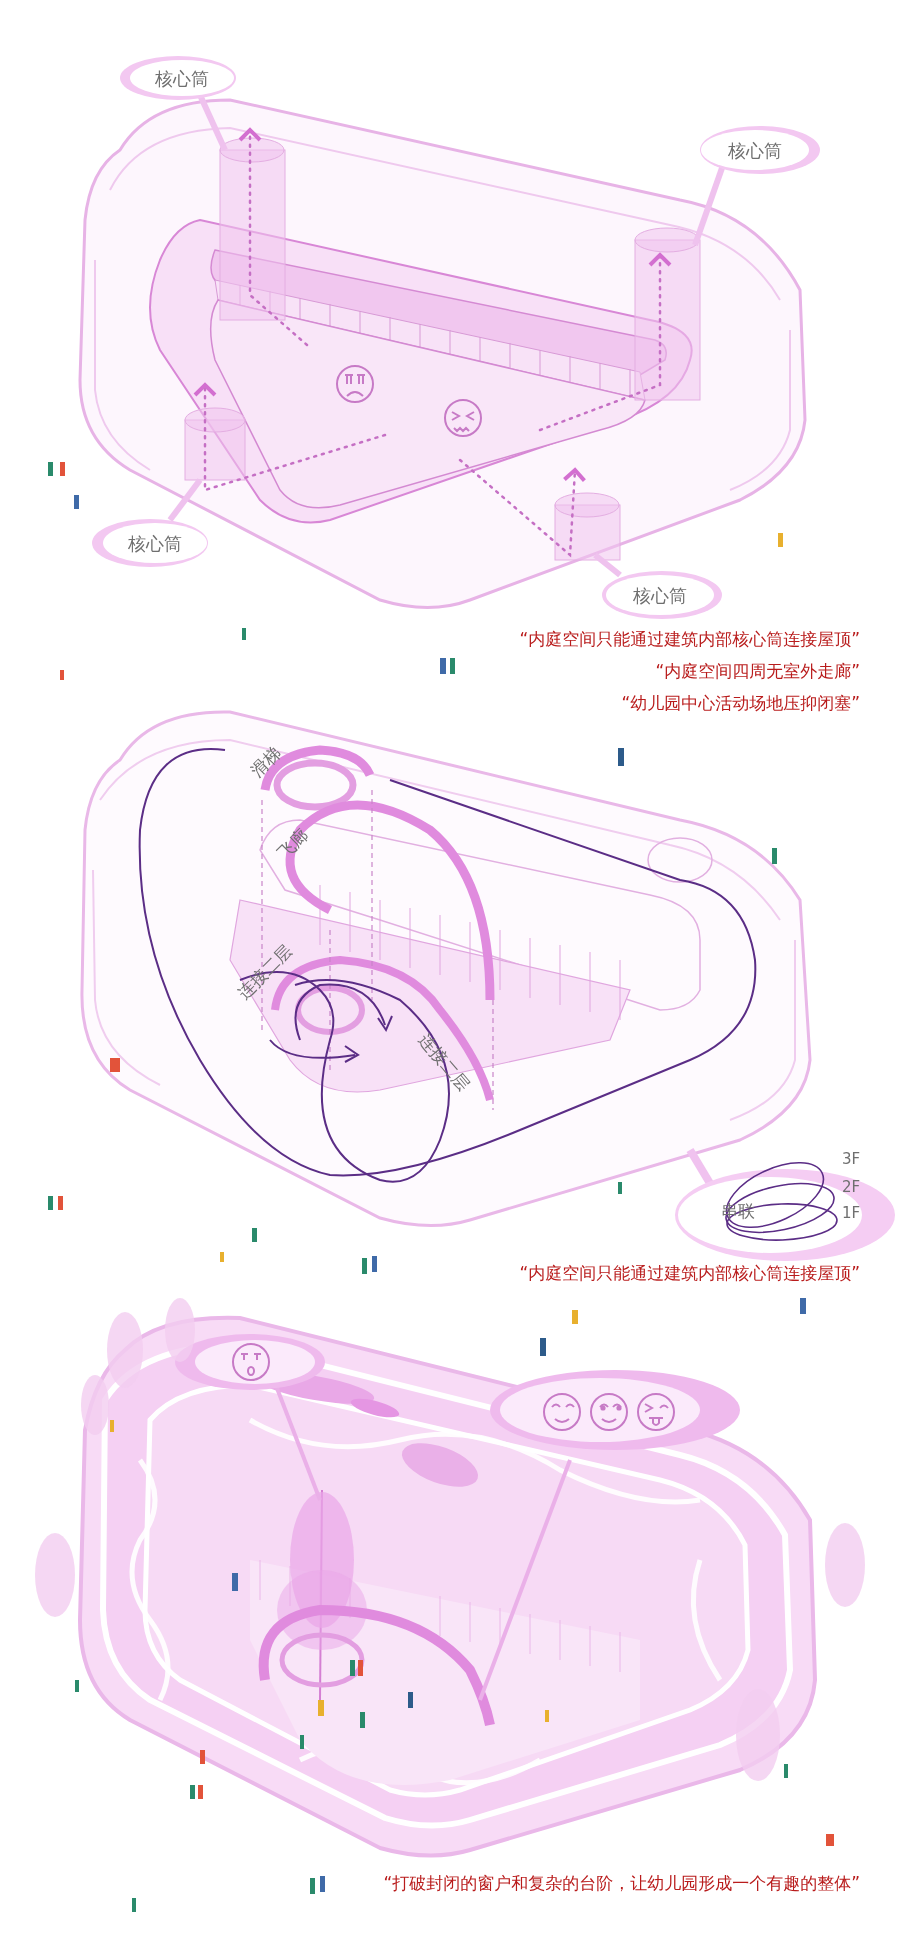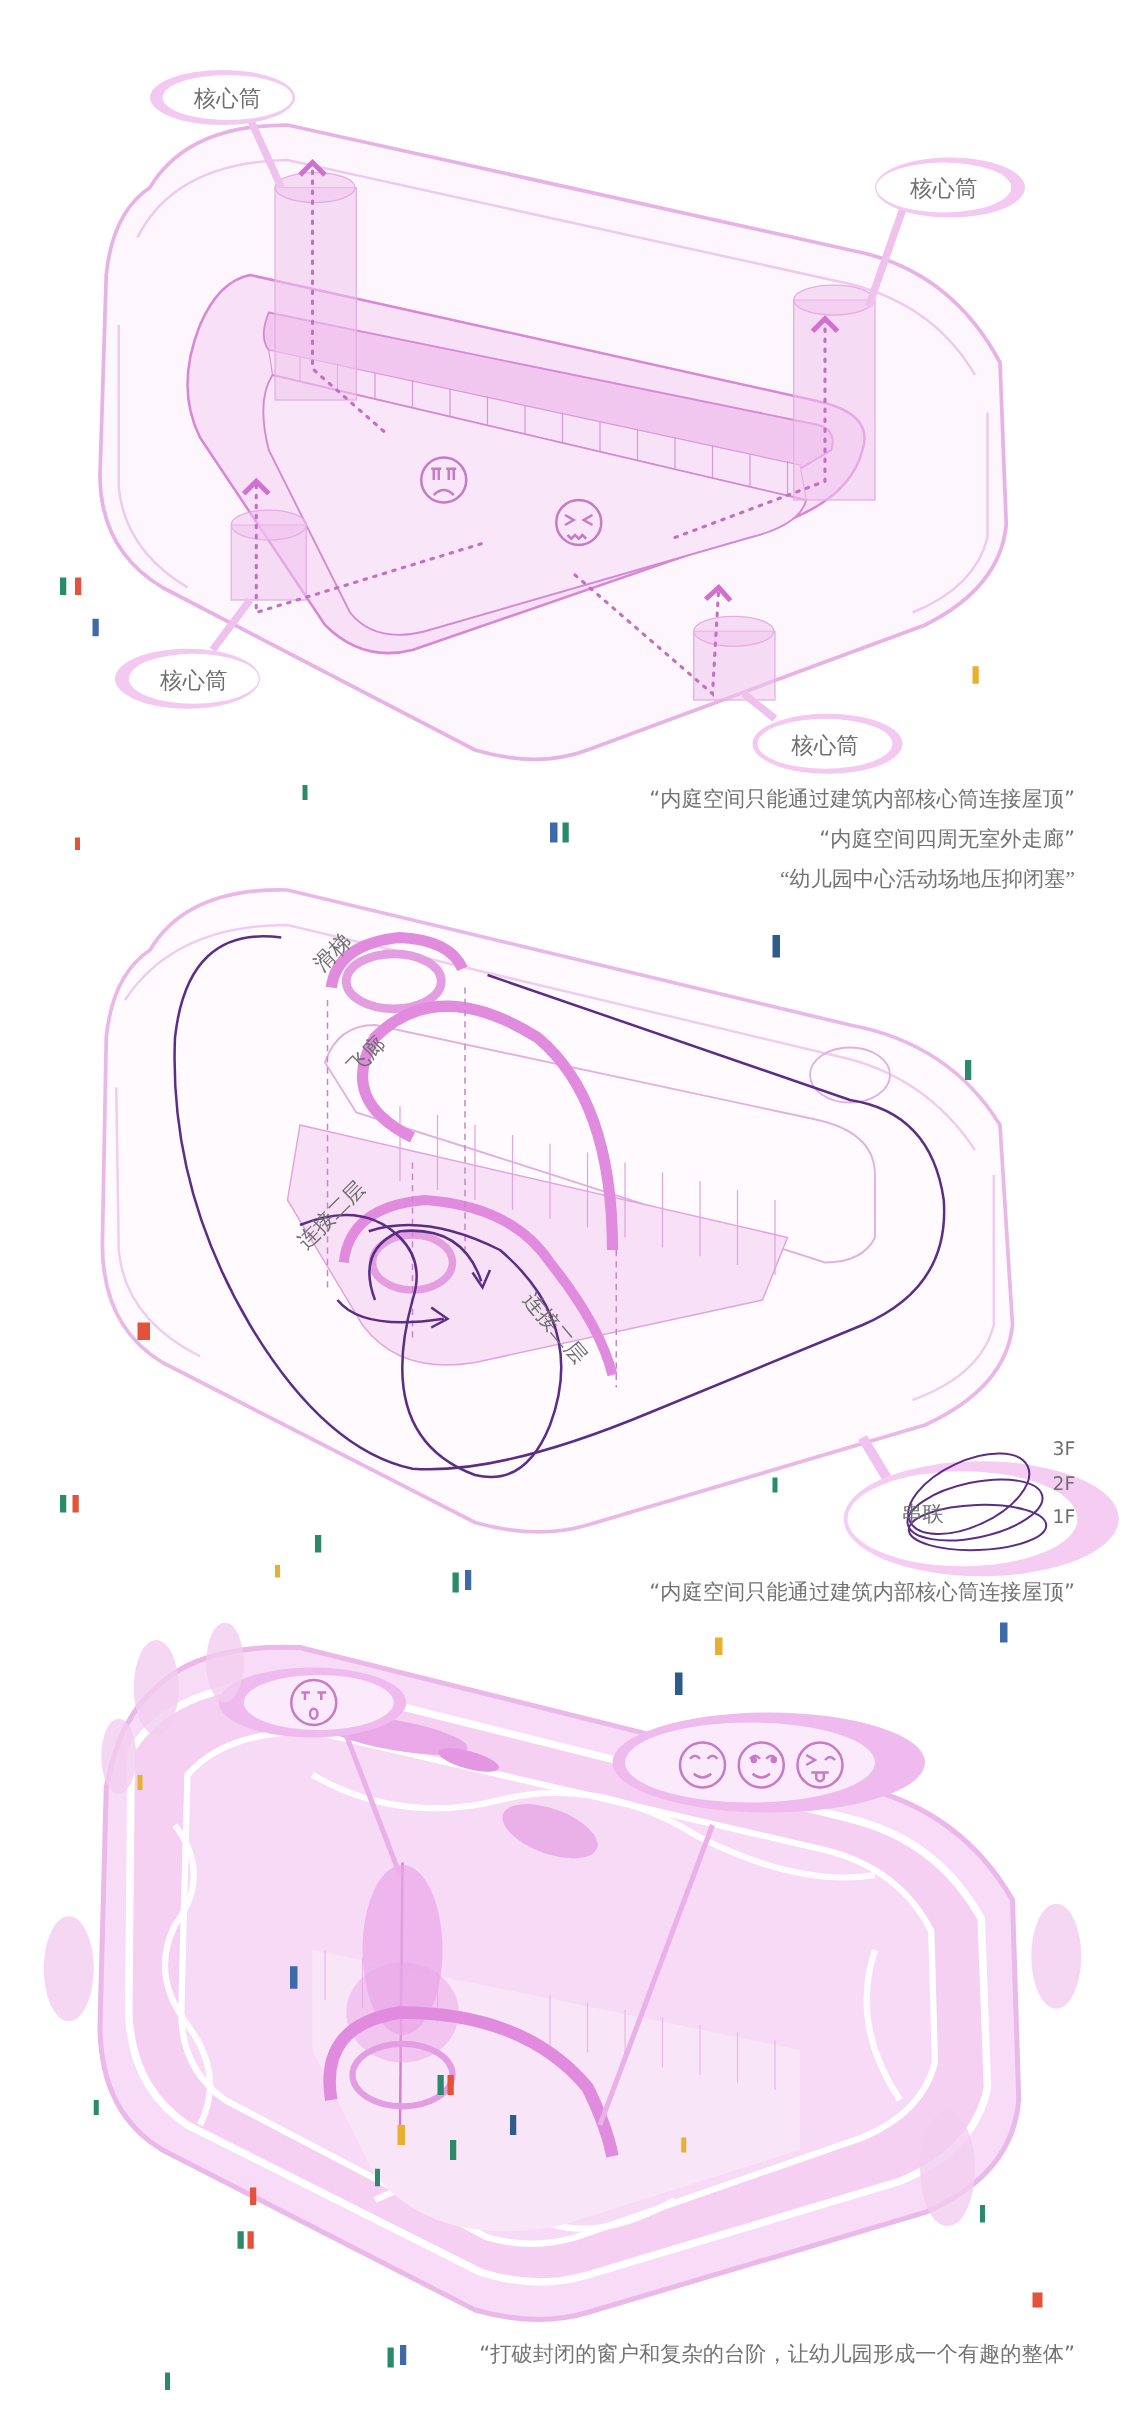--- a/index.html
+++ b/index.html
@@ -1,20 +1,20 @@
 <!DOCTYPE html>
 <html><head>
 <meta charset="utf-8">
 <style>
   html, body { margin:0; padding:0; background:#ffffff; }
   body { width:900px; height:1938px; position:relative; overflow:hidden;
          font-family:"DejaVu Sans", sans-serif; }
   #canvas { position:absolute; left:0; top:0; width:900px; height:1938px; }
   .lbl { font-family:"DejaVu Sans", sans-serif; fill:#6f6f6f; }
-  .quote { position:absolute; right:40px; color:#737373; font-size:17px;
+  .quote { position:absolute; right:40px; color:#b91c1c; font-size:17px;
            font-family:"DejaVu Sans", sans-serif; text-align:right; white-space:nowrap; }
 </style>
 </head>
 <body>
 
 <svg id="canvas" viewBox="0 0 900 1938" xmlns="http://www.w3.org/2000/svg">
   <defs>
     <marker id="arrowPink" markerWidth="10" markerHeight="10" refX="5" refY="5" orient="auto">
       <path d="M1,1 L5,5 L1,9" fill="none" stroke="#d36fd0" stroke-width="1.6"></path>
     </marker>
@@ -295,15 +295,15 @@
     <ellipse cx="180" cy="1330" rx="15" ry="32"></ellipse>
     <ellipse cx="95" cy="1405" rx="14" ry="30"></ellipse>
     <ellipse cx="55" cy="1575" rx="20" ry="42"></ellipse>
     <ellipse cx="845" cy="1565" rx="20" ry="42"></ellipse>
     <ellipse cx="758" cy="1735" rx="22" ry="46"></ellipse>
   </g>
 </svg>
 
 <div class="quote" style="top:628px;">“内庭空间只能通过建筑内部核心筒连接屋顶”</div>
 <div class="quote" style="top:660px;text-align:center;">“内庭空间四周无室外走廊”</div>
-<div class="quote" style="top:692px;font-family:Liberation Serif, serif;">“幼儿园中心活动场地压抑闭塞”</div>
+<div class="quote" style="top:692px;">“幼儿园中心活动场地压抑闭塞”</div>
 <div class="quote" style="top:1262px;">“内庭空间只能通过建筑内部核心筒连接屋顶”</div>
 <div class="quote" style="top:1872px;">“打破封闭的窗户和复杂的台阶，让幼儿园形成一个有趣的整体”</div>
 
 </body></html>

